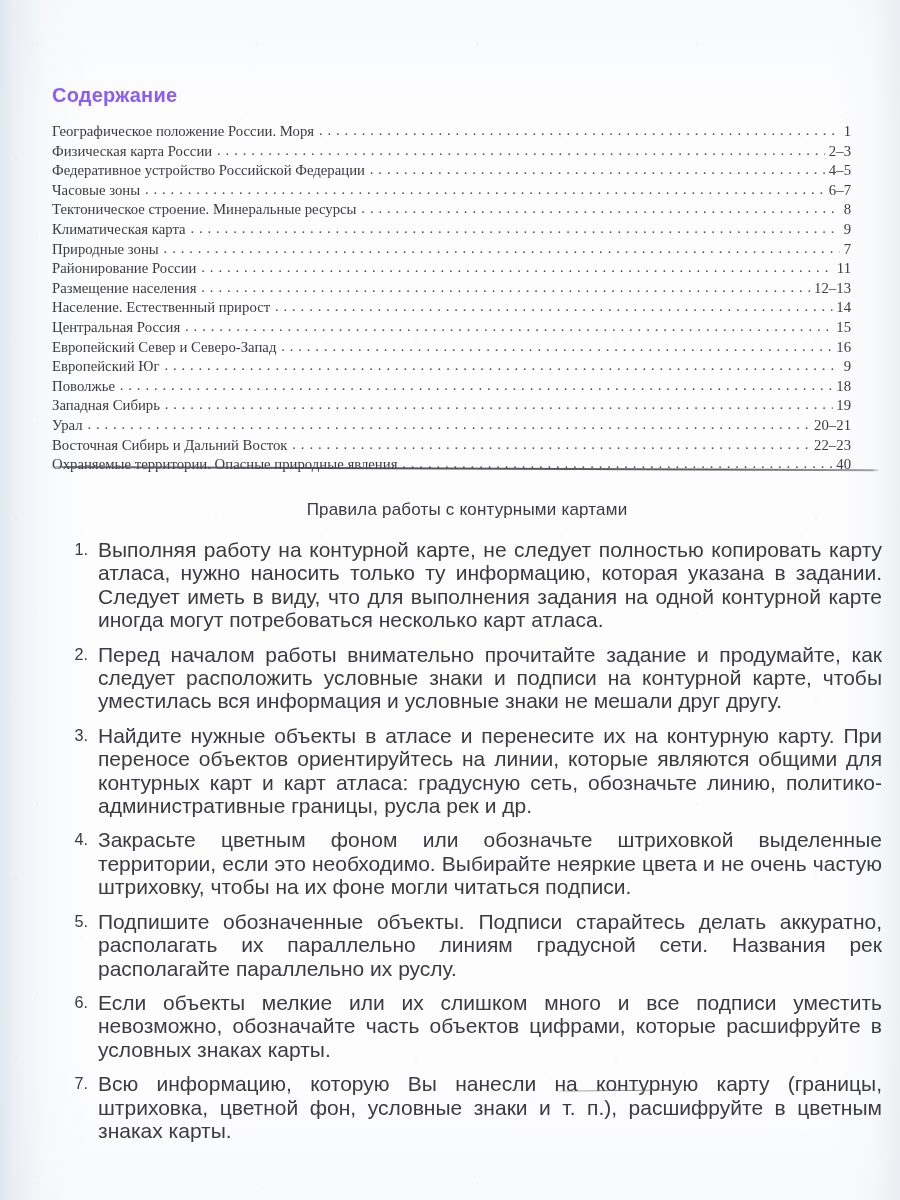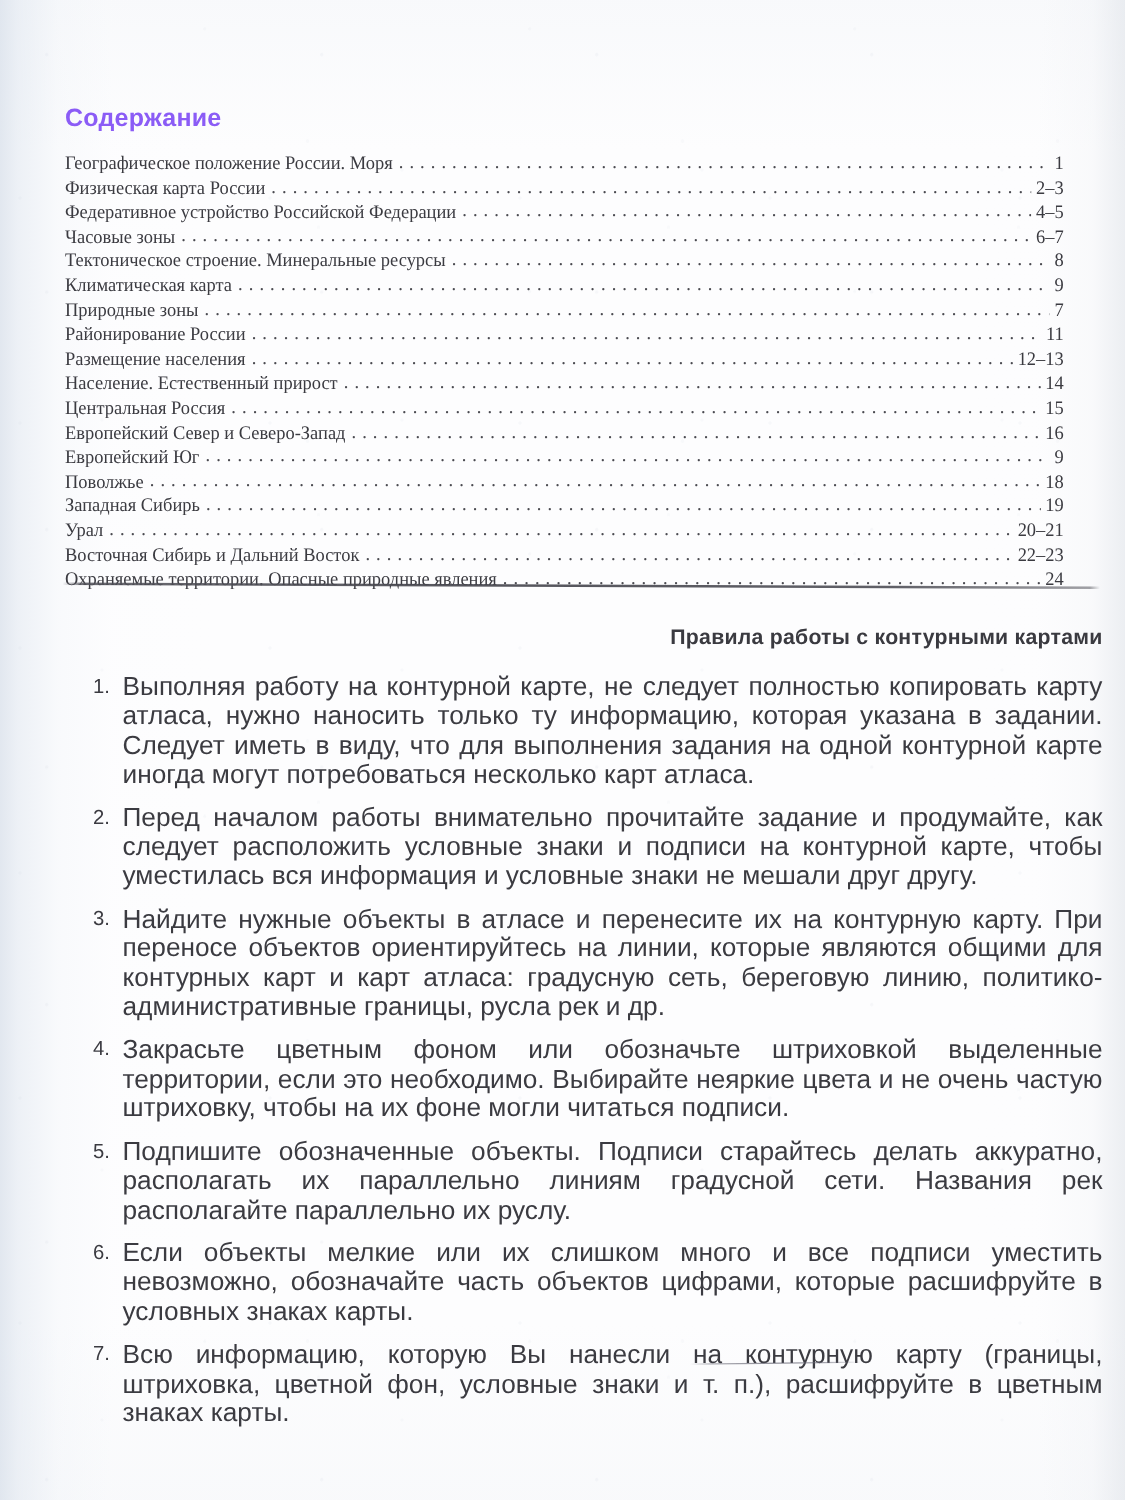--- a/index.html
+++ b/index.html
@@ -141,23 +141,23 @@
   }
 
   
   #rules-section {
     position: absolute;
     left: 52px;
     top: 500px;
     width: 830px;
   }
   #rules-heading {
-    text-align: right;
+    text-align: center;
     font-size: 17px;
-    font-weight: bold;
+    font-weight: normal;
     letter-spacing: 0.2px;
     color: #3a3a40;
     margin: 0 0 18px 0;
   }
   .rules-list {
     list-style: none;
     margin: 0;
     padding: 0;
   }
   .rule-item {
@@ -291,41 +291,41 @@
           <span class="toc-page">20–21</span>
         </li>
         <li class="toc-row">
           <span class="toc-title">Восточная Сибирь и Дальний Восток</span>
           <span class="toc-dots"></span>
           <span class="toc-page">22–23</span>
         </li>
         <li class="toc-row">
           <span class="toc-title">Охраняемые территории. Опасные природные явления</span>
           <span class="toc-dots"></span>
-          <span class="toc-page">24</span>
+          <span class="toc-page">40</span>
         </li>
       </ul>
   </section>
 
   <div id="toc-divider"></div>
 
   <section id="rules-section">
     <h2 id="rules-heading">Правила работы с контурными картами</h2>
     <ol class="rules-list">
         <li class="rule-item">
           <span class="rule-num">1.</span>
           <span class="rule-text">Выполняя работу на контурной карте, не следует полностью копировать карту атласа, нужно наносить только ту информацию, которая указана в задании. Следует иметь в виду, что для выполнения задания на одной контурной карте иногда могут потребоваться несколько карт атласа.</span>
         </li>
         <li class="rule-item">
           <span class="rule-num">2.</span>
           <span class="rule-text">Перед началом работы внимательно прочитайте задание и продумайте, как следует расположить условные знаки и подписи на контурной карте, чтобы уместилась вся информация и условные знаки не мешали друг другу.</span>
         </li>
         <li class="rule-item">
           <span class="rule-num">3.</span>
-          <span class="rule-text">Найдите нужные объекты в атласе и перенесите их на контурную карту. При переносе объектов ориентируйтесь на линии, которые являются общими для контурных карт и карт атласа: градусную сеть, береговую линию, политико-административные границы, русла рек и др.</span>
+          <span class="rule-text">Найдите нужные объекты в атласе и перенесите их на контурную карту. При переносе объектов ориентируйтесь на линии, которые являются общими для контурных карт и карт атласа: градусную сеть, обозначьте линию, политико-административные границы, русла рек и др.</span>
         </li>
         <li class="rule-item">
           <span class="rule-num">4.</span>
           <span class="rule-text">Закрасьте цветным фоном или обозначьте штриховкой выделенные территории, если это необходимо. Выбирайте неяркие цвета и не очень частую штриховку, чтобы на их фоне могли читаться подписи.</span>
         </li>
         <li class="rule-item">
           <span class="rule-num">5.</span>
           <span class="rule-text">Подпишите обозначенные объекты. Подписи старайтесь делать аккуратно, располагать их параллельно линиям градусной сети. Названия рек располагайте параллельно их руслу.</span>
         </li>
         <li class="rule-item">

